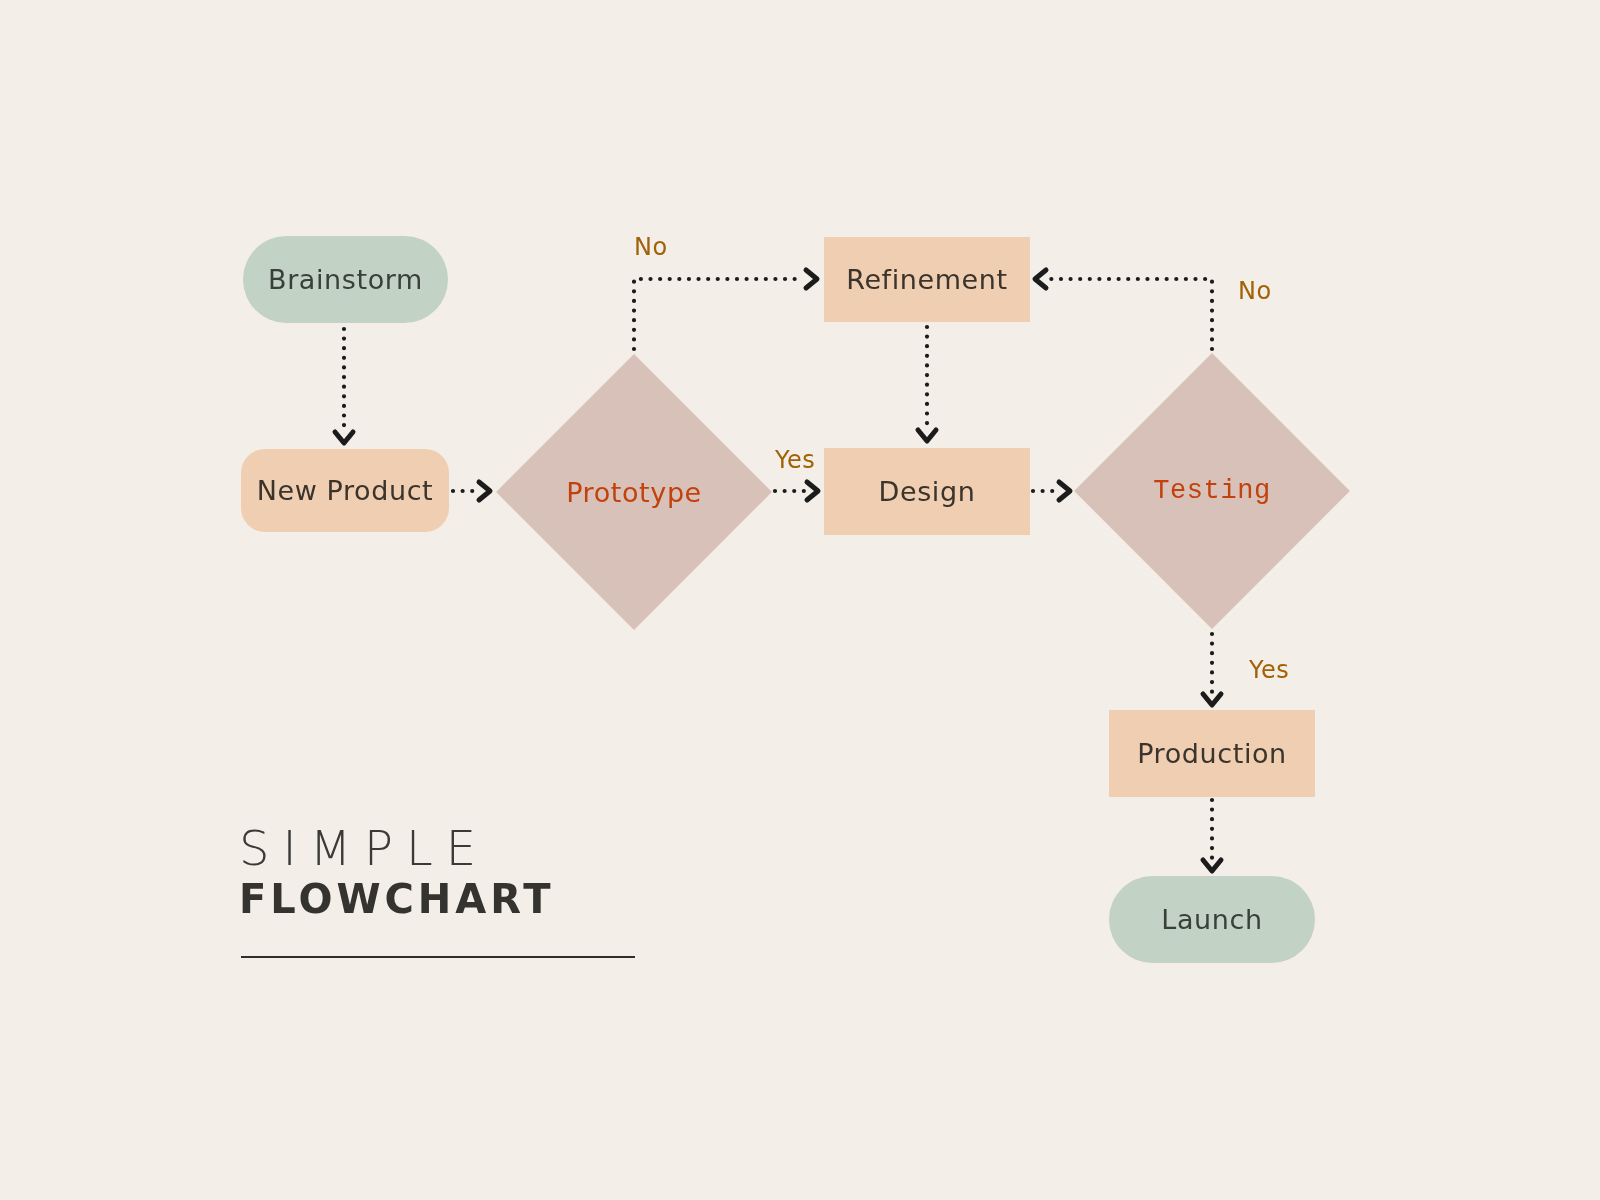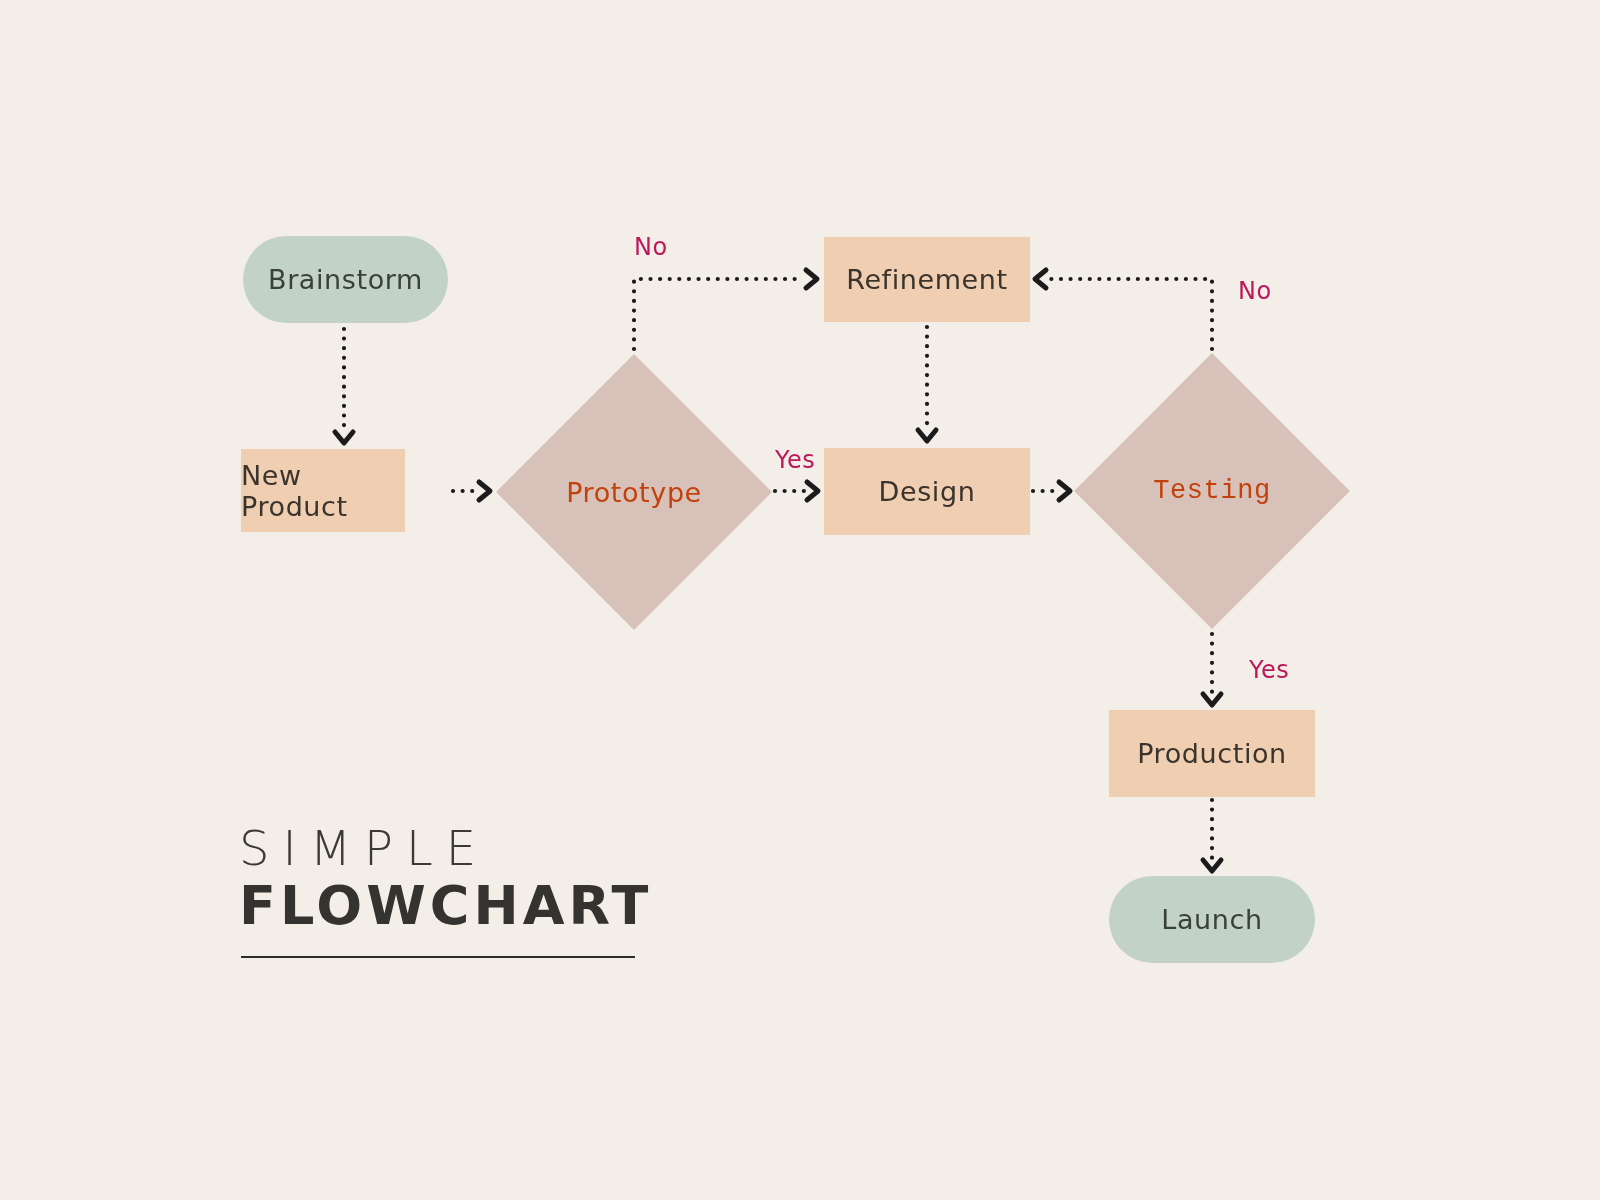--- a/index.html
+++ b/index.html
@@ -70,36 +70,36 @@
     display: flex;
     align-items: center;
     justify-content: center;
     font-size: 27px;
     letter-spacing: 0.6px;
     color: #c2410c;
   }
   .edge-label {
     position: absolute;
     font-size: 24px;
-    color: #be185d;
+    color: #a16207;
     letter-spacing: 0.5px;
   }
   #title-line1 {
     position: absolute;
     left: 239px; top: 824px;
     font-size: 48px;
     font-weight: 300;
     letter-spacing: 13px;
     color: #3b3a36;
     line-height: 1;
   }
   #title-line2 {
     position: absolute;
     left: 239px; top: 879px;
-    font-size: 54px;
+    font-size: 40px;
     font-weight: 700;
     letter-spacing: 4px;
     color: #34332f;
     line-height: 1;
   }
   #title-rule {
     position: absolute;
     left: 241px; top: 956px;
     width: 394px; height: 2px;
     background: #2d2d2a;
@@ -146,21 +146,21 @@
     <g>
       <path class="dots" d="M1212 800 V862"></path>
       <path class="head" d="M1203 860 L1212 871 L1221 860"></path>
     </g>
   </svg>
 
   <div class="node terminal" style="left:243px; top:236px; width:205px; height:87px;">
     <span>Brainstorm</span>
   </div>
 
-  <div class="node process" style="left:241px; top:449px; width:164px; height:83px;">
+  <div class="node process" style="left:241px; top:449px; width:208px; height:83px;border-radius:24px;">
     <span>New Product</span>
   </div>
 
   <div class="diamond" style="left:496px; top:354px;">
     <div class="shape"></div>
     <div class="label">Prototype</div>
   </div>
 
   <div class="node process" style="left:824px; top:448px; width:206px; height:87px;">
     <span>Design</span>

